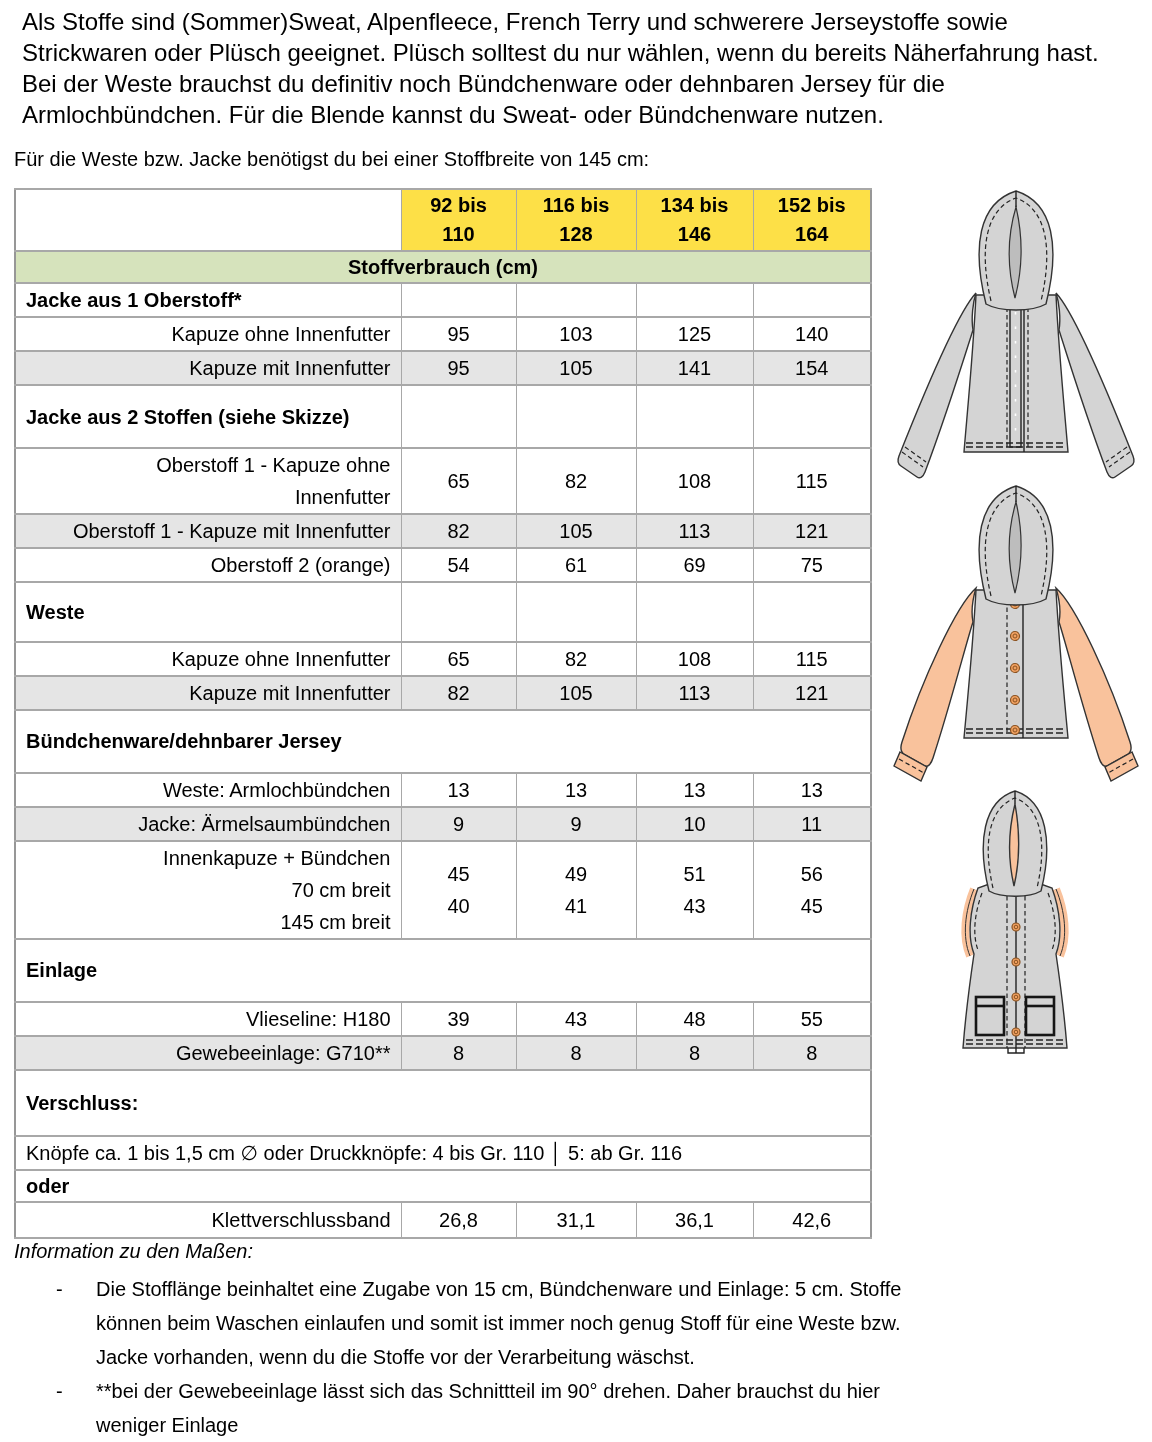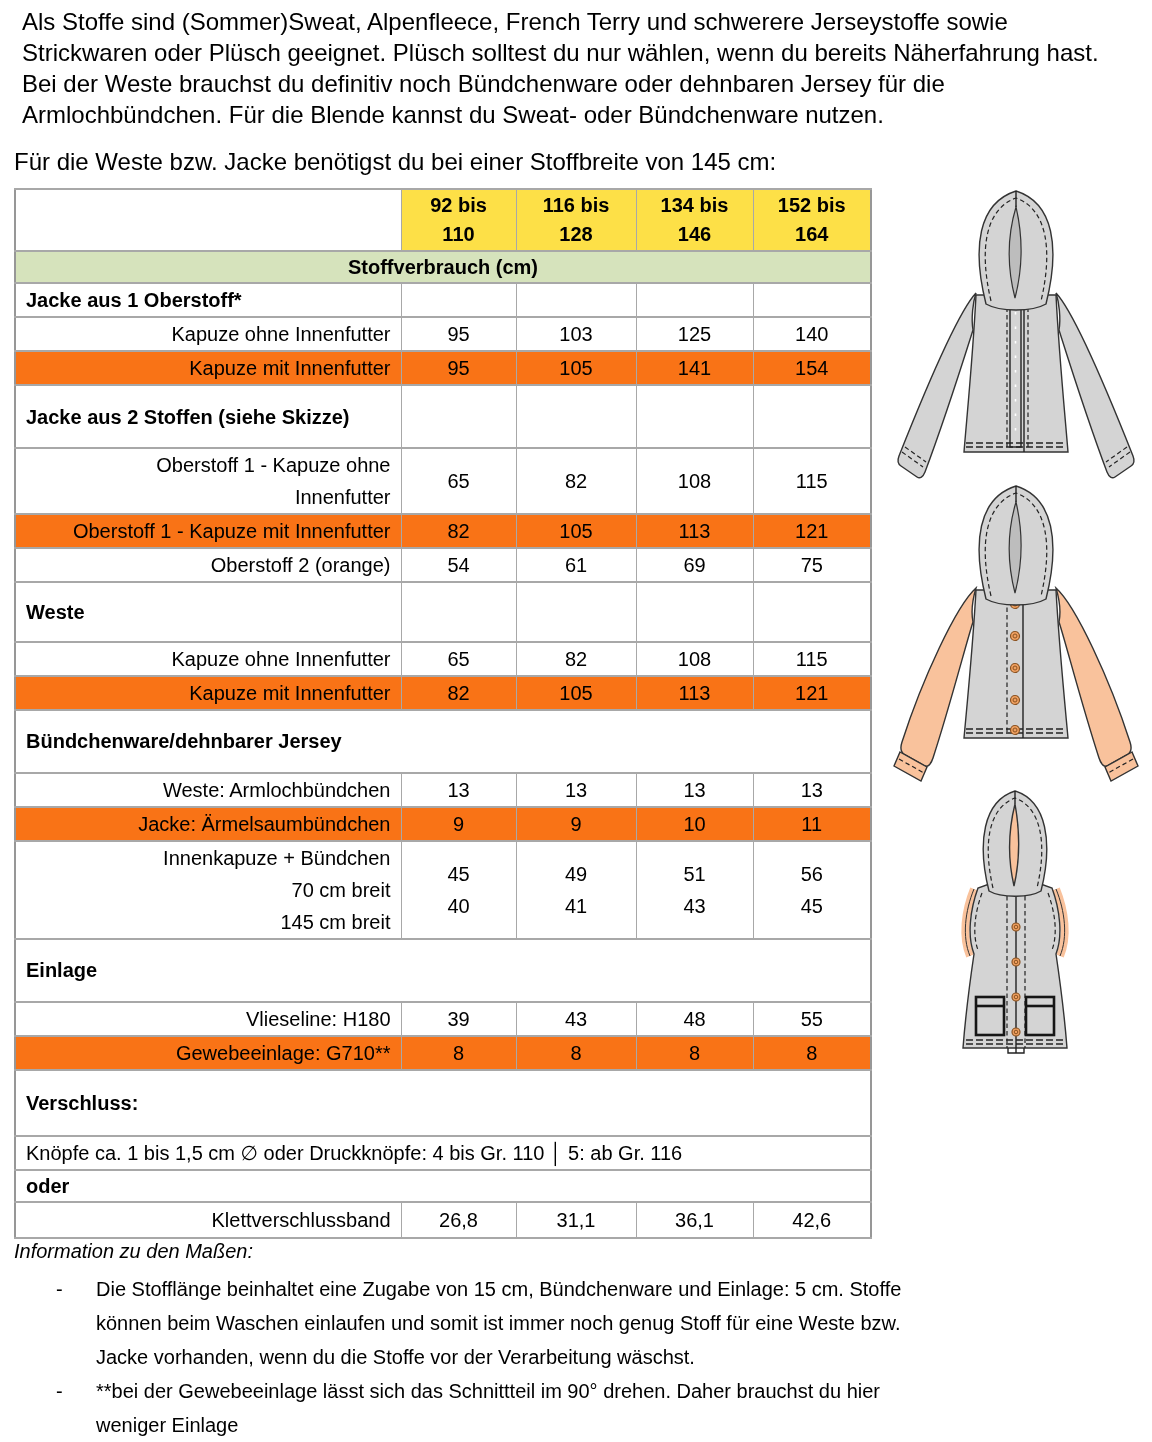--- a/index.html
+++ b/index.html
@@ -3,21 +3,21 @@
 <meta charset="utf-8">
 <style>
   html,body{margin:0;padding:0;}
   body{
     position:relative;width:1152px;height:1442px;background:#ffffff;
     font-family:"Liberation Sans","DejaVu Sans",sans-serif;color:#000;
     overflow:hidden;
   }
   
   .intro{position:absolute;left:14px;top:6px;font-size:24px;line-height:31px;white-space:nowrap;margin-left:8px;}
-  .lead{position:absolute;left:14px;top:148px;font-size:24px;white-space:nowrap;}
+  .lead{position:absolute;left:14px;top:148px;font-size:20px;white-space:nowrap;}
   
   table.fab{
     position:absolute;left:14px;top:188px;width:856px;
     border-collapse:collapse;table-layout:fixed;
     border:2px solid #979797;
     font-size:20px;
   }
   table.fab td{
     border-top:2px solid #a8a8a8;border-bottom:2px solid #a8a8a8;
     border-left:1px solid #a8a8a8;border-right:1px solid #a8a8a8;
@@ -26,21 +26,21 @@
   .trh{height:62px}.r32{height:32px}.r34{height:34px}.r36{height:36px}
   .r63{height:63px}.r64{height:64px}.r66{height:66px}.r68{height:60px}.r97{height:97px}
   td.corner{background:#ffffff;}
   td.ch{background:#fde047;font-weight:bold;text-align:center;line-height:29px;}
   td.band{background:#d6e3bc;font-weight:bold;text-align:center;}
   td.lab{text-align:right;line-height:32px;margin-left:42px;}
   td.sec{font-weight:bold;text-align:left;}
   td.v{text-align:center;line-height:32px;}
   td.bot{vertical-align:bottom;padding-bottom:3px;}
   td.vbot{vertical-align:bottom;padding-bottom:1px;}
-  tr.shade td{background:#f97316;}
+  tr.shade td{background:#e5e5e5;}
   td.mer{text-align:left;}
   
   .foot-head{position:absolute;left:14px;top:1240px;font-size:20px;font-style:italic;}
   .bullets{position:absolute;left:56px;top:1272px;font-size:20px;line-height:34px;}
   .bullet{display:flex;}
   .bullet .marker{width:40px;flex:0 0 40px;}
   .bullet .blines div{white-space:nowrap;}
   
   svg.fig{position:absolute;}
   .g-fill{fill:#d4d4d4;stroke:#333;stroke-width:1.4;}

